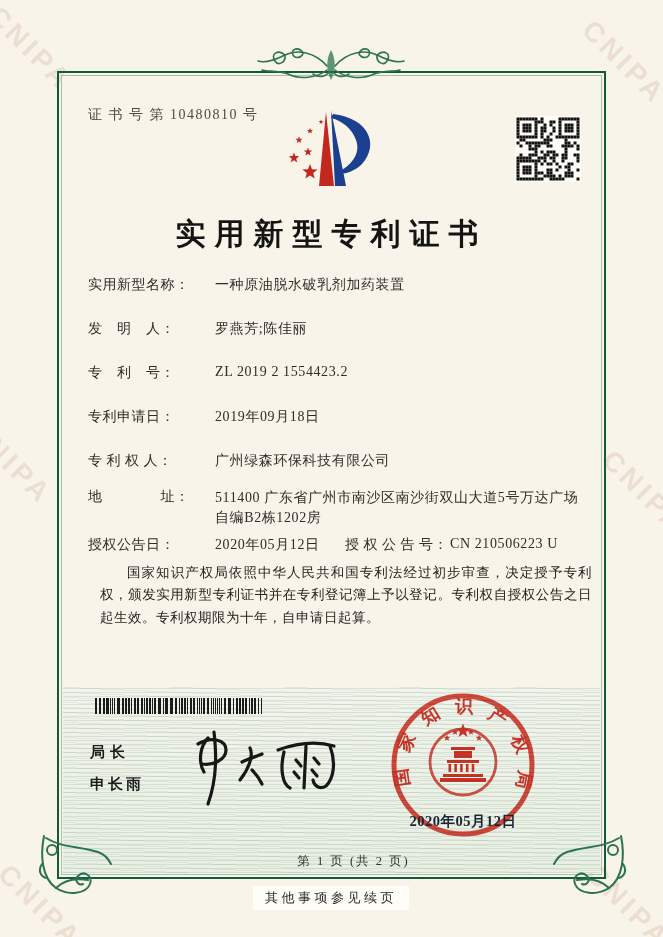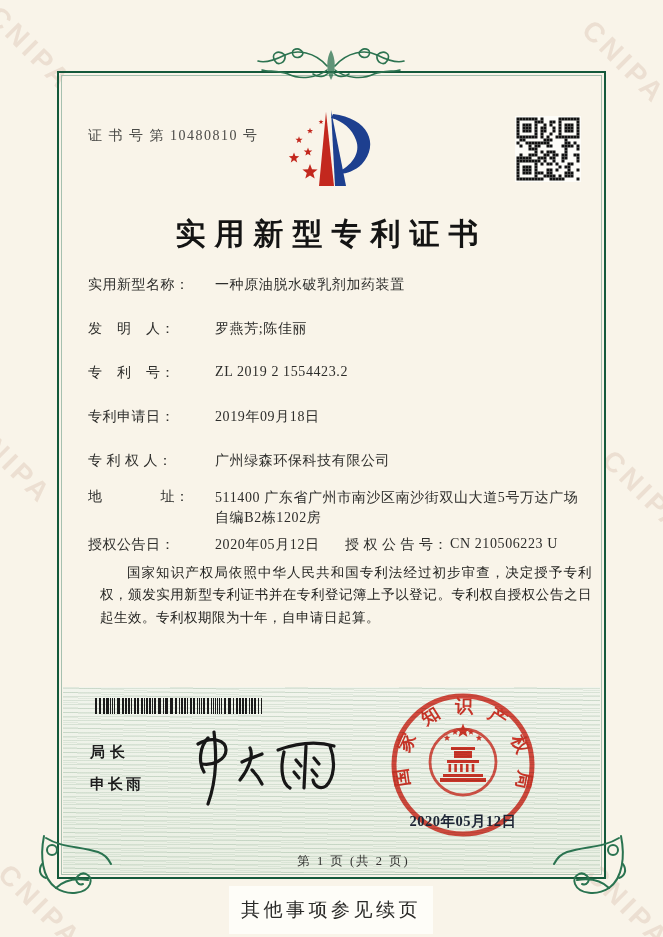--- a/index.html
+++ b/index.html
@@ -34,21 +34,21 @@
   }
   
   .band{
     position:absolute;left:4px;right:4px;bottom:4px;height:186px;
     background:
       repeating-linear-gradient(2.5deg, rgba(126,162,132,.14) 0 1px, transparent 1px 5px),
       repeating-linear-gradient(0deg, rgba(126,162,132,.22) 0 1px, transparent 1px 4px),
       linear-gradient(#f1f4ec,#e9efe3);
   }
 
-  .cert-no{position:absolute;z-index:2;left:88px;top:106px;font-size:14px;color:#4a4a47;letter-spacing:1.5px;margin-top:21px;}
+  .cert-no{position:absolute;z-index:2;left:88px;top:106px;font-size:14px;color:#4a4a47;letter-spacing:1.5px;}
   .title{
     position:absolute;z-index:2;left:57px;width:549px;top:214px;text-align:center;
     font-size:30px;font-weight:bold;letter-spacing:9px;color:#141414;
   }
 
   .logo{position:absolute;z-index:2;left:280px;top:104px;}
   .qr{position:absolute;z-index:2;left:515px;top:116px;}
 
   .row{position:absolute;z-index:2;left:88px;font-size:14px;color:#2d2d2b;white-space:nowrap;letter-spacing:.5px;}
   .row .lab{display:inline-block;width:127px;vertical-align:top;}
@@ -71,21 +71,21 @@
 
   .seal{position:absolute;z-index:3;left:388px;top:690px;opacity:.93;mix-blend-mode:multiply;}
   .seal-date{
     position:absolute;z-index:4;left:394px;top:812px;width:138px;text-align:center;
     font-size:14.5px;font-weight:600;color:#1d2535;letter-spacing:.5px;
   }
 
   .pageno{position:absolute;z-index:3;left:57px;width:549px;top:853px;text-align:center;font-size:12.5px;color:#31312f;letter-spacing:2px;margin-left:22px;}
   .cont-note{
     position:absolute;z-index:2;left:331px;top:886px;transform:translateX(-50%);
-    background:#fefdf8;padding:11px 12px;font-size:19px;color:#2b2b29;letter-spacing:3.5px;white-space:nowrap;
+    background:#fefdf8;padding:3px 12px;font-size:13px;color:#2b2b29;letter-spacing:3.5px;white-space:nowrap;
   }
 
   .ornament-top{position:absolute;z-index:4;left:255px;top:44px;}
   .corner{position:absolute;z-index:4;}
   .corner-bl{left:36px;top:834px;}
   .corner-br{left:551px;top:834px;}
 
   svg{display:block;}
 </style>
 </head>

